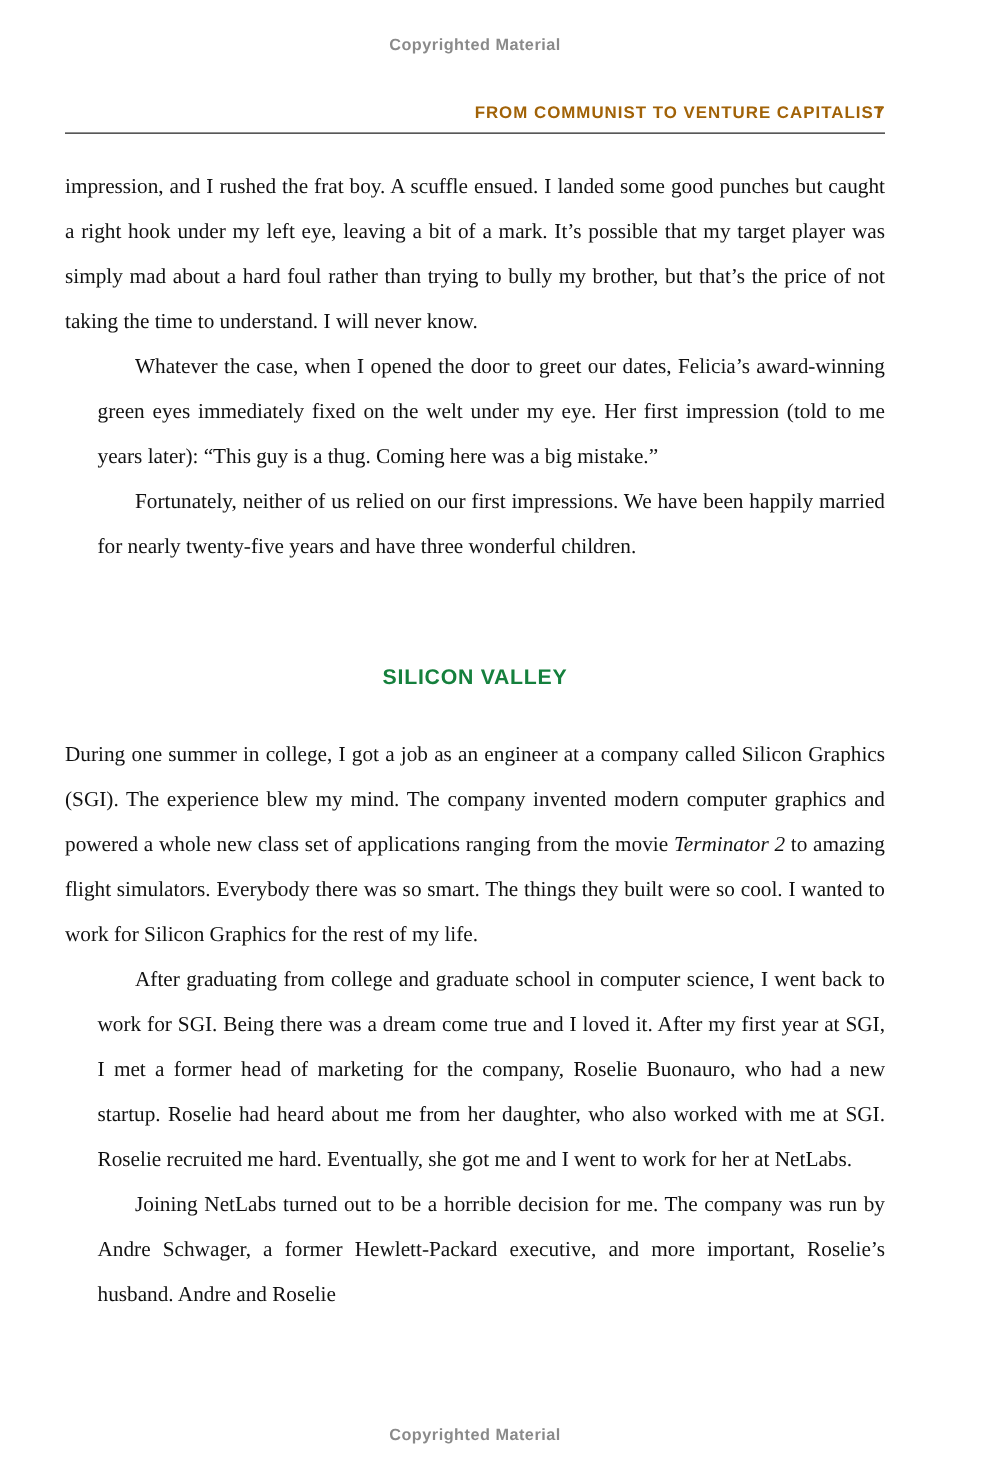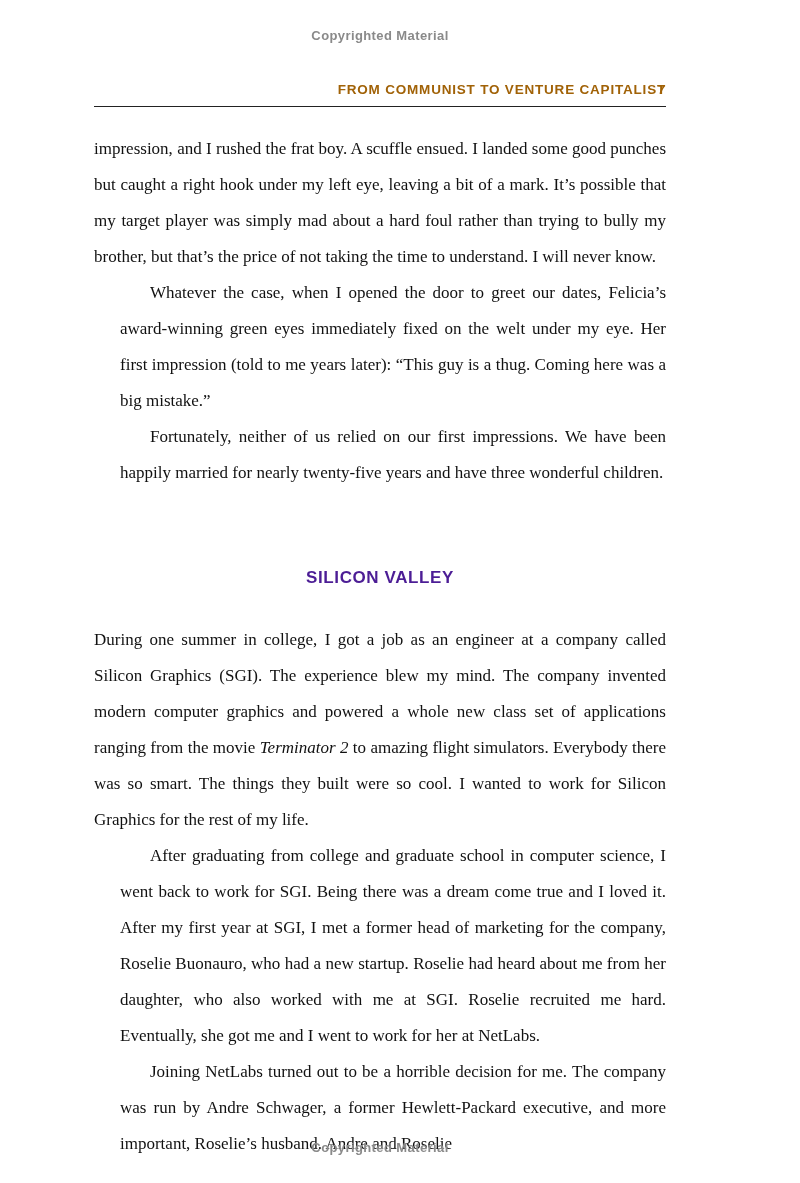--- a/index.html
+++ b/index.html
@@ -6,21 +6,21 @@
     margin: 0;
     padding: 0;
     background: #ffffff;
   }
   .page {
     position: relative;
     width: 760px;
     height: 1183px;
     box-sizing: border-box;
     background: #ffffff;
-    padding: 0 94px;
+    padding: 0 52px;
     overflow: hidden;
     font-family: "Liberation Serif", serif;
     color: #111111;
   }
   .copyright-notice {
     text-align: center;
     font-family: "Liberation Sans", sans-serif;
     font-weight: bold;
     font-size: 13px;
     letter-spacing: 0.4px;
@@ -67,21 +67,21 @@
   .body-text p.indent {
     text-indent: 30px;
     margin-left: 26px;
   }
   .section-heading {
     font-family: "Liberation Sans", sans-serif;
     font-weight: bold;
     font-size: 17px;
     letter-spacing: 0.6px;
     text-align: center;
-    color: #4c1d95;
+    color: #15803d;
     margin: 69px 0 26px 0;
   }
   em {
   }
 </style>
 </head>
 <body>
 
 <div class="page">
 

